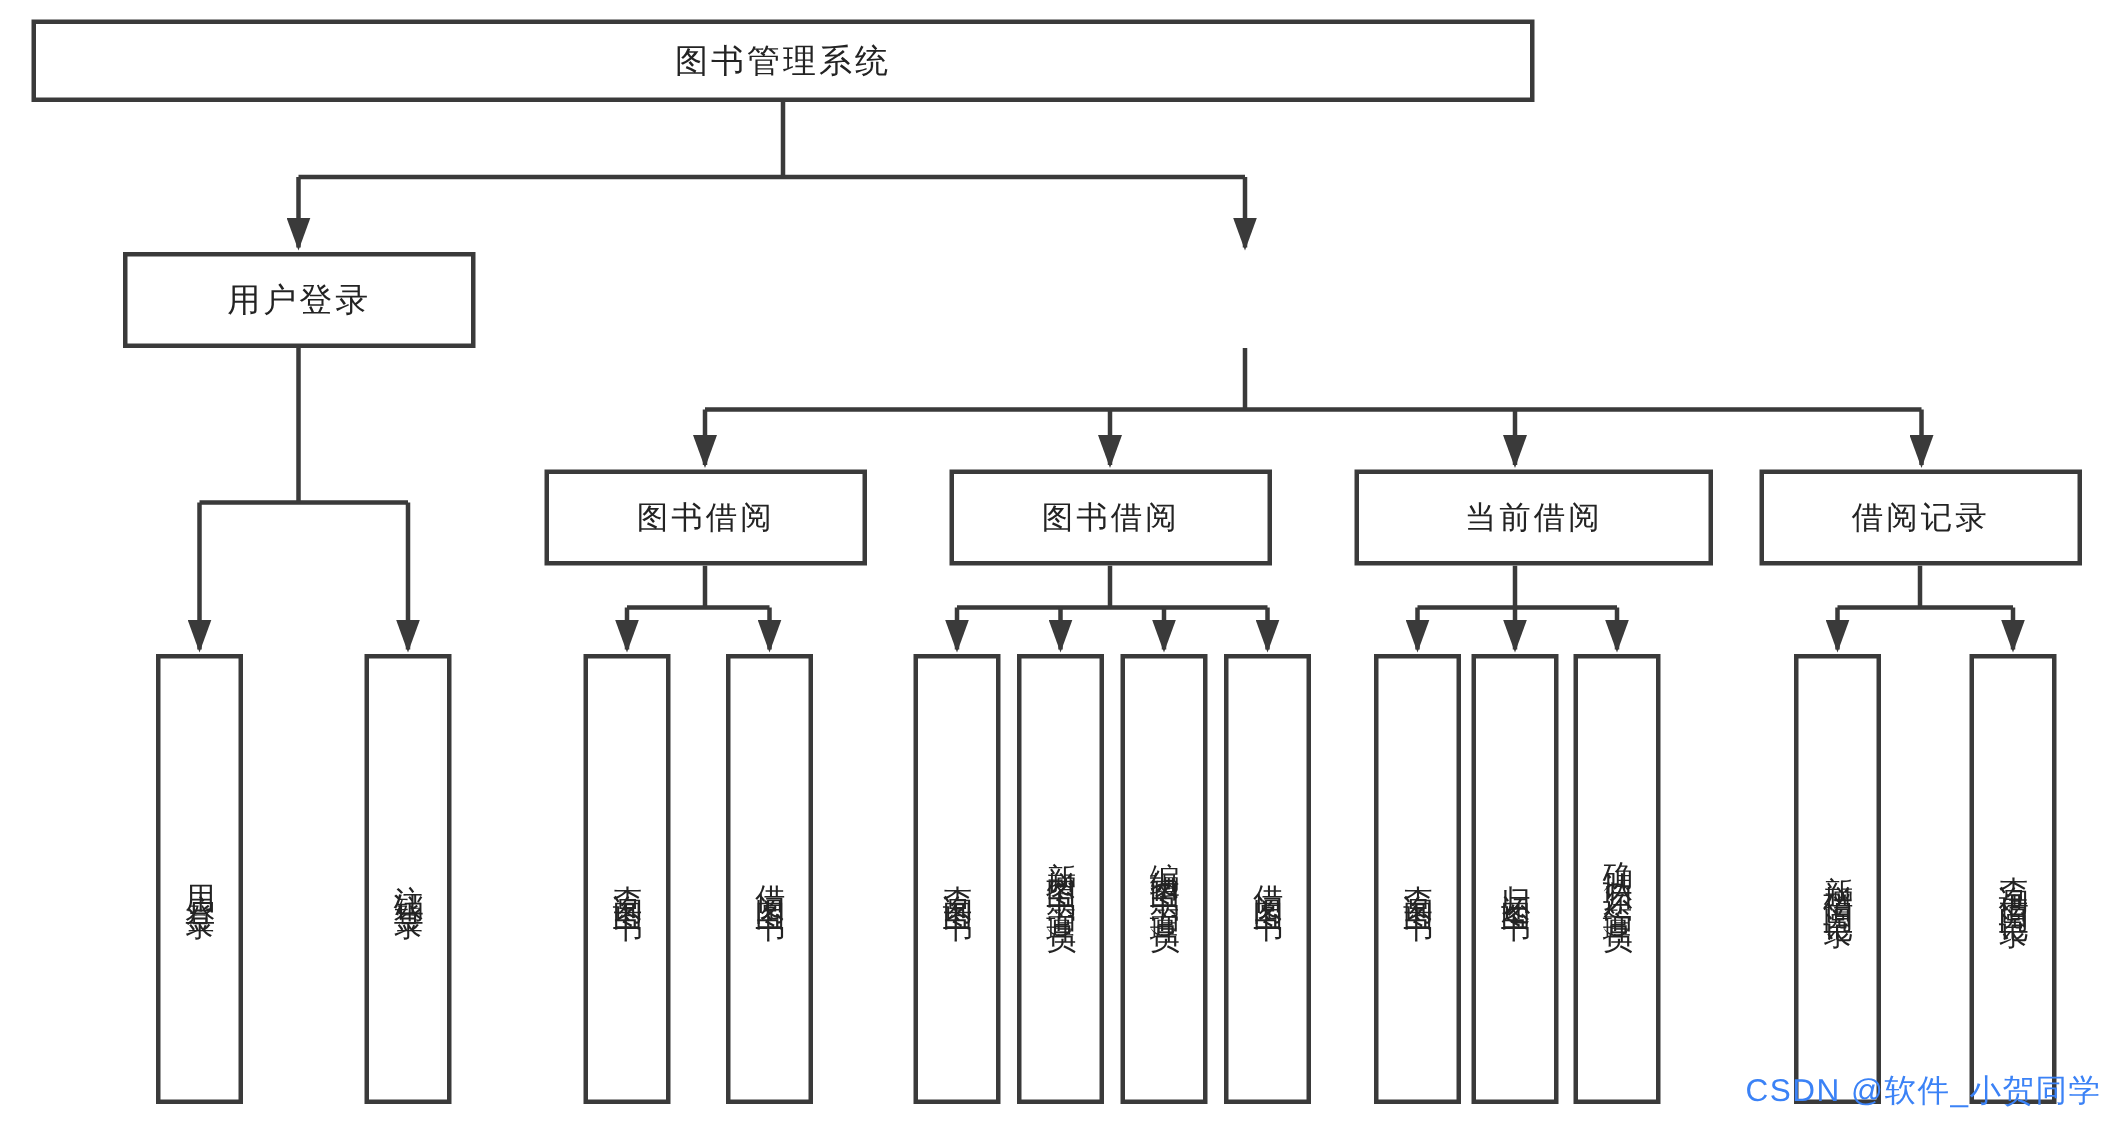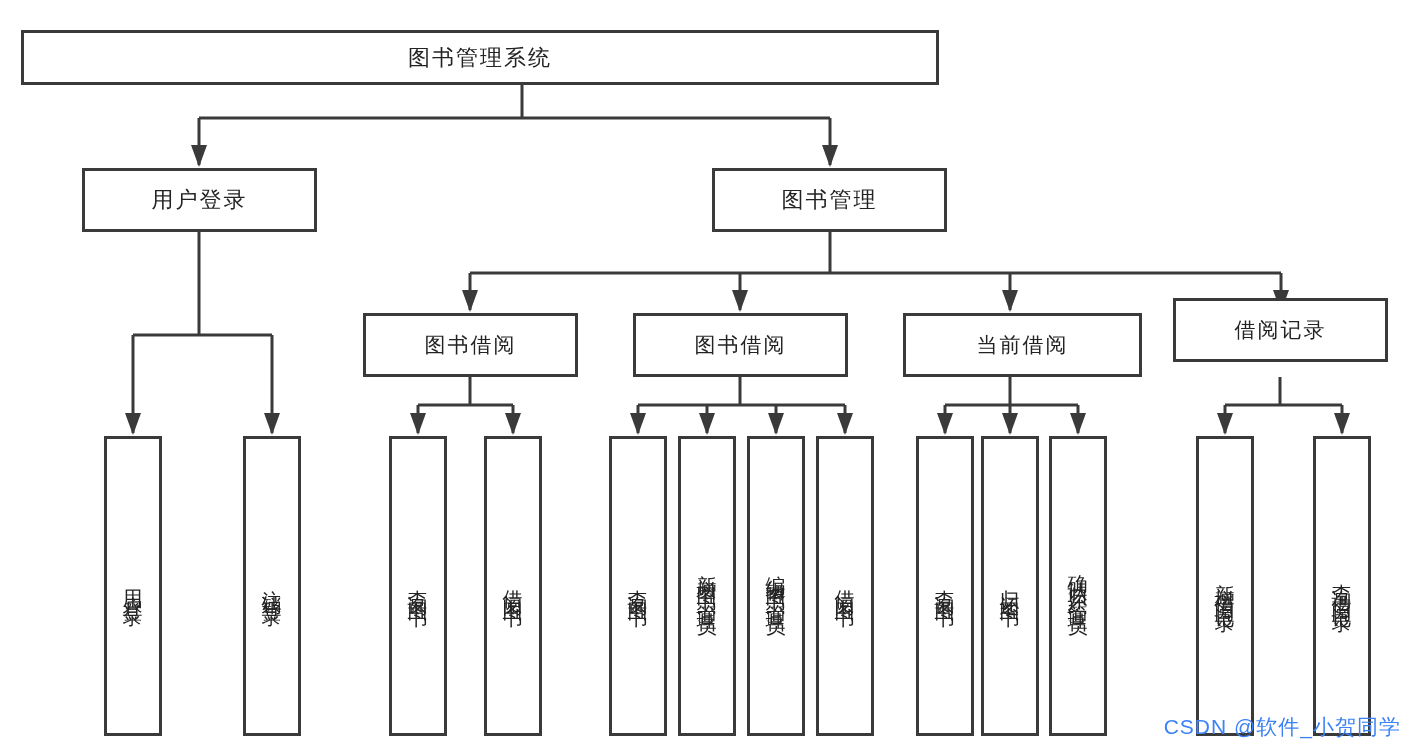--- a/index.html
+++ b/index.html
@@ -95,41 +95,38 @@
       <path d="M945,405 V433" marker-end="url(#arrow)"></path>
       <path d="M1010,405 V433" marker-end="url(#arrow)"></path>
       <path d="M1078,405 V433" marker-end="url(#arrow)"></path>
 
       <path d="M1280,377 V405 M1225,405 H1342"></path>
       <path d="M1225,405 V433" marker-end="url(#arrow)"></path>
       <path d="M1342,405 V433" marker-end="url(#arrow)"></path>
     </g>
   </svg>
 
-  <div class="node h-node" style="left:21px; top:30px; width:918px; height:55px;">
+  <div class="node h-node" style="left:21px; top:13px; width:1002px; height:55px;">
     <span>图书管理系统</span>
   </div>
 
   <div class="node h-node" style="left:82px; top:168px; width:235px; height:64px;">
     <span>用户登录</span>
-  </div>
-  <div class="node h-node" style="left:712px; top:168px; width:235px; height:64px;">
-    <span>图书管理</span>
   </div>
 
   <div class="node cat-node" style="left:363px; top:313px; width:215px; height:64px;">
     <span>图书借阅</span>
   </div>
   <div class="node cat-node" style="left:633px; top:313px; width:215px; height:64px;">
     <span>图书借阅</span>
   </div>
   <div class="node cat-node" style="left:903px; top:313px; width:239px; height:64px;">
     <span>当前借阅</span>
   </div>
-  <div class="node cat-node" style="left:1173px; top:298px; width:215px; height:64px;">
+  <div class="node cat-node" style="left:1173px; top:313px; width:215px; height:64px;">
     <span>借阅记录</span>
   </div>
 
   <div class="node v-node" style="left:104px; top:436px; width:58px; height:300px;">
     <span>用户登录</span>
   </div>
   <div class="node v-node" style="left:243px; top:436px; width:58px; height:300px;">
     <span>注销登录</span>
   </div>
 

